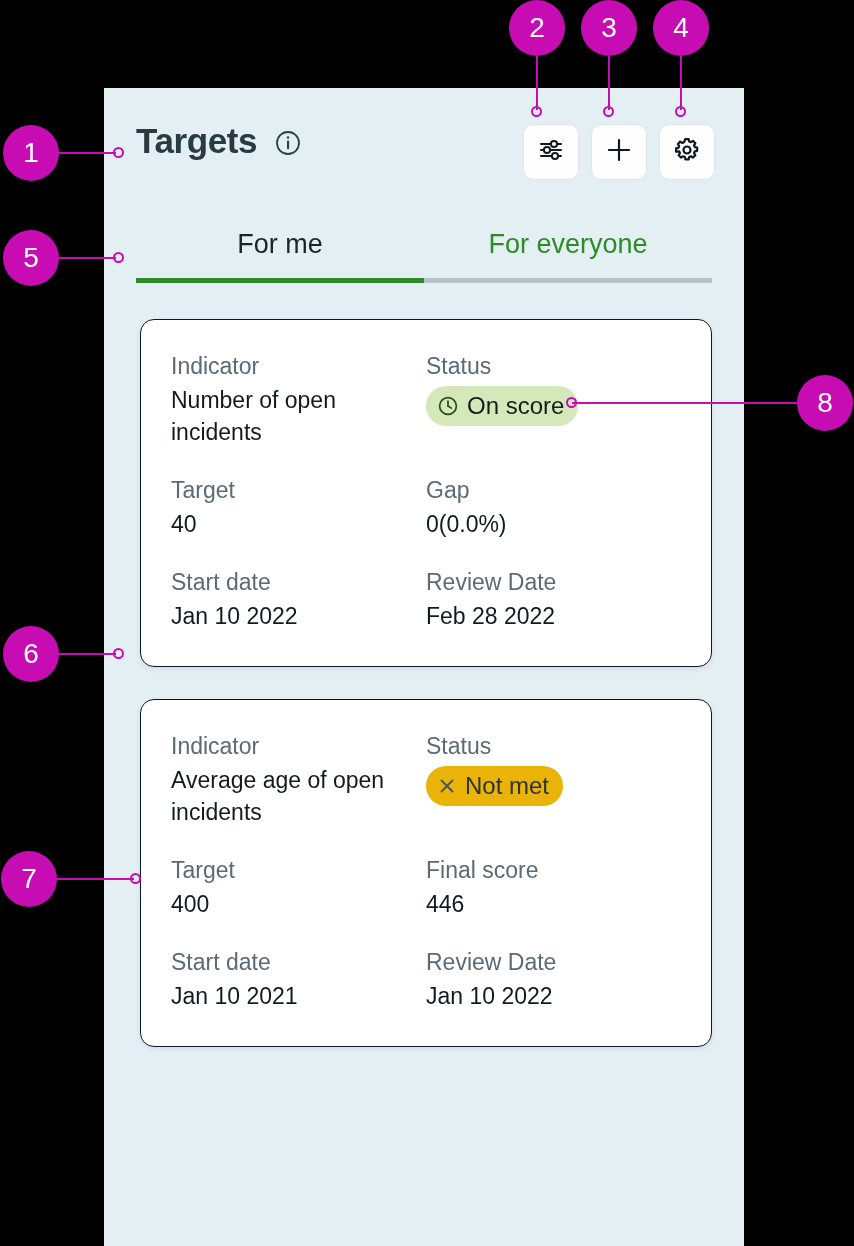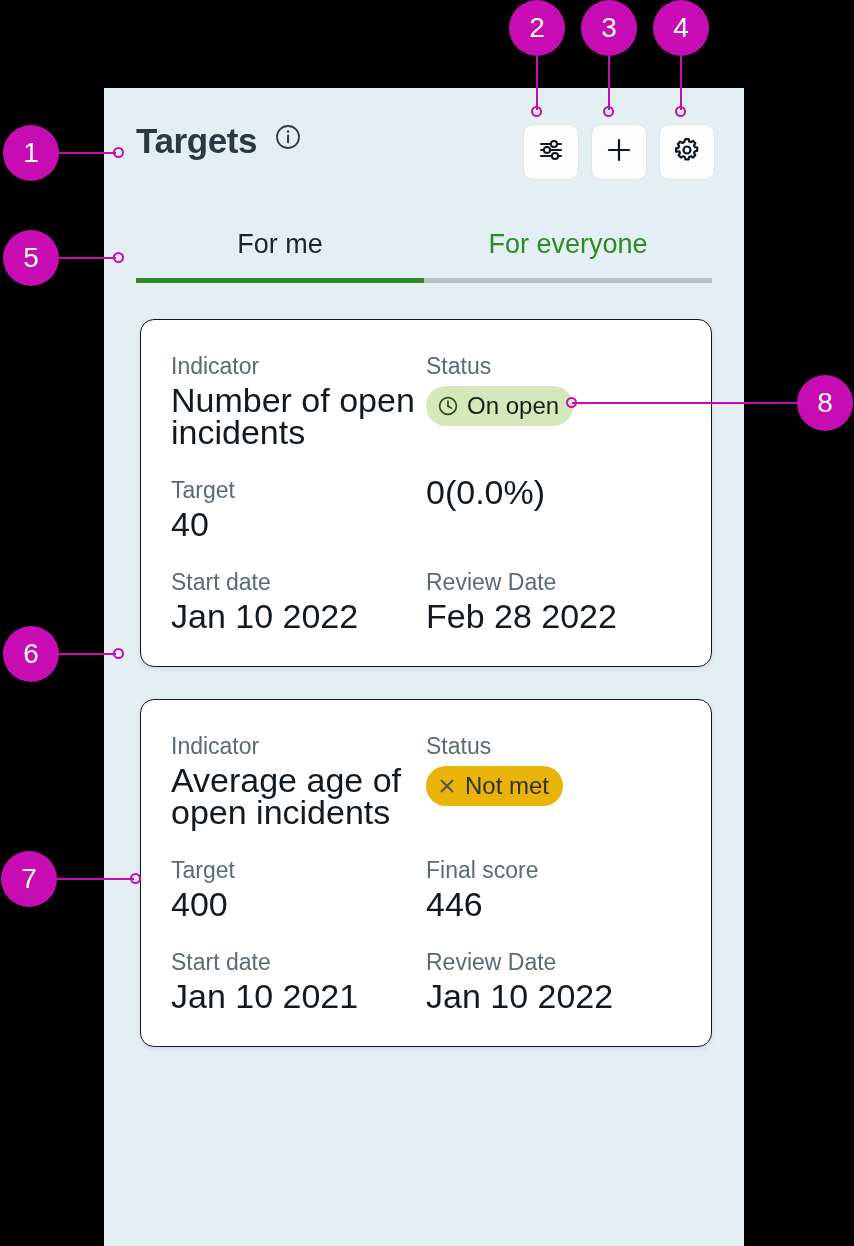--- a/index.html
+++ b/index.html
@@ -34,20 +34,21 @@
   .header {
     position: absolute;
     left: 0; top: 0;
     width: 640px;
     height: 110px;
   }
   .title-row {
     position: absolute;
     left: 32px; top: 32px;
     display: flex;
+    align-items: center;
     gap: 18px;
   }
   .page-title {
     font-size: 35px;
     font-weight: bold;
     color: #2a3942;
     letter-spacing: -0.4px;
     line-height: 42px;
   }
   .info-icon {
@@ -124,21 +125,21 @@
     grid-template-columns: 1fr 1fr;
     row-gap: 26px;
   }
   .field { padding-right: 10px; }
   .field-label {
     font-size: 23px;
     line-height: 32px;
     color: #5b6a73;
   }
   .field-value {
-    font-size: 34px;
+    font-size: 23px;
     line-height: 32px;
     color: #121a1f;
     margin-top: 2px;
   }
 
   
   .chip {
     display: inline-flex;
     align-items: center;
     gap: 8px;
@@ -265,30 +266,31 @@
           <div class="field">
             <div class="field-label">Status</div>
             <div class="chip ontrack">
               <span>
                 <svg width="22" height="22" viewBox="0 0 22 22">
                   <circle cx="11" cy="11" r="8.4" fill="none" stroke="#2f4a17" stroke-width="1.7"></circle>
                   <line x1="11" y1="6.2" x2="11" y2="11" stroke="#2f4a17" stroke-width="1.7" stroke-linecap="round"></line>
                   <line x1="11" y1="11" x2="14.4" y2="13.1" stroke="#2f4a17" stroke-width="1.7" stroke-linecap="round"></line>
                 </svg>
               </span>
-              <span>On open</span>
+              <span>On score</span>
             </div>
           </div>
 
           <div class="field">
             <div class="field-label">Target</div>
             <div class="field-value">40</div>
           </div>
 
           <div class="field">
+            <div class="field-label">Gap</div>
             <div class="field-value">0(0.0%)</div>
           </div>
 
           <div class="field">
             <div class="field-label">Start date</div>
             <div class="field-value">Jan 10 2022</div>
           </div>
 
           <div class="field">
             <div class="field-label">Review Date</div>

